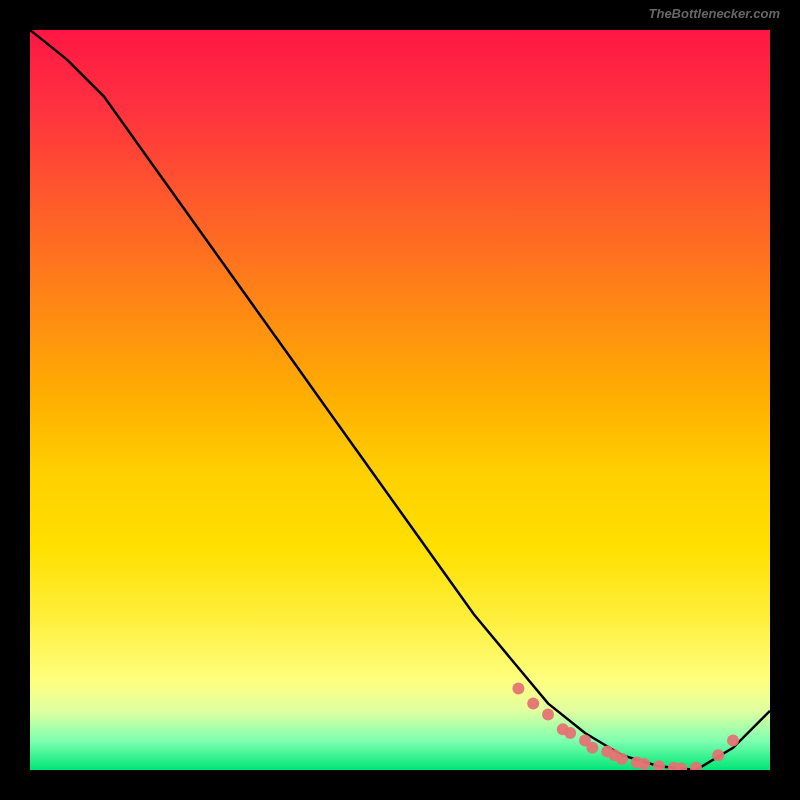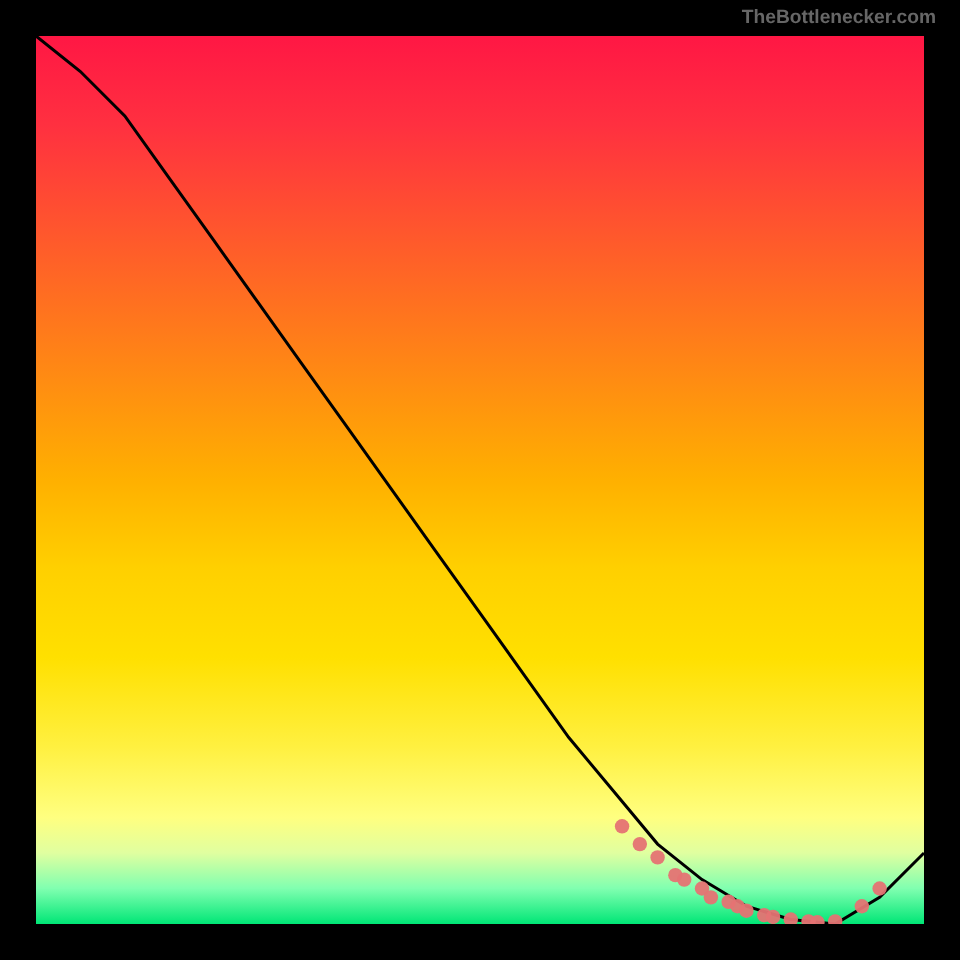--- a/index.html
+++ b/index.html
@@ -15,23 +15,24 @@
     width: 800px;
     height: 800px;
     position: relative;
     background: #000;
   }
   .watermark {
     position: absolute;
     top: 6px;
     right: 20px;
     color: #666;
-    font-size: 16px;
+    font-size: 13px;
     font-weight: bold;
     z-index: 10;
+    font-style: italic;
   }
   .plot-area {
     position: absolute;
     left: 30px;
     top: 30px;
     width: 740px;
     height: 740px;
   }
   .gradient-bg {
     position: absolute;

